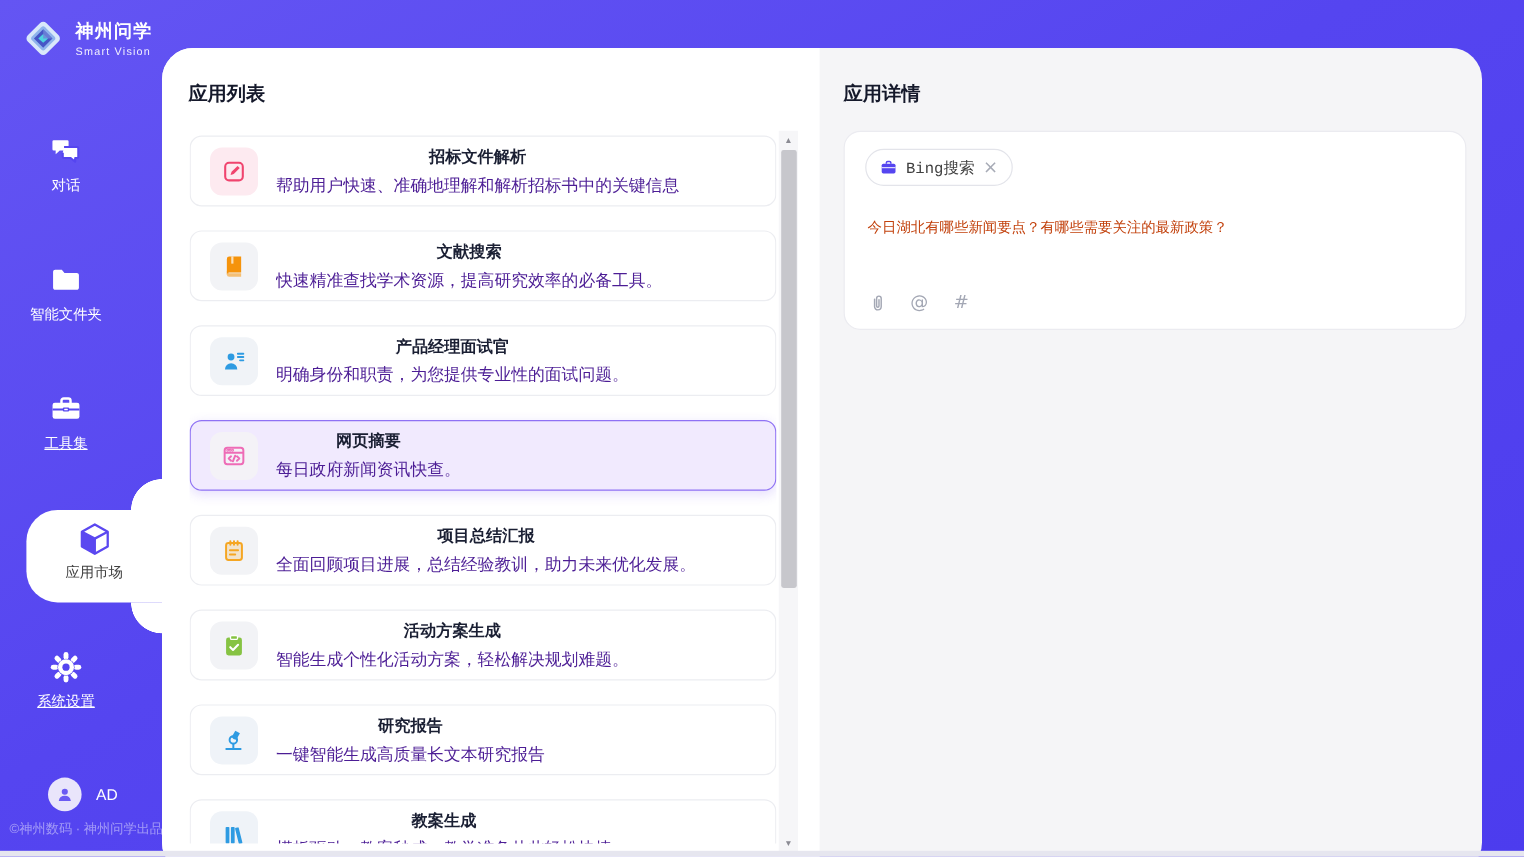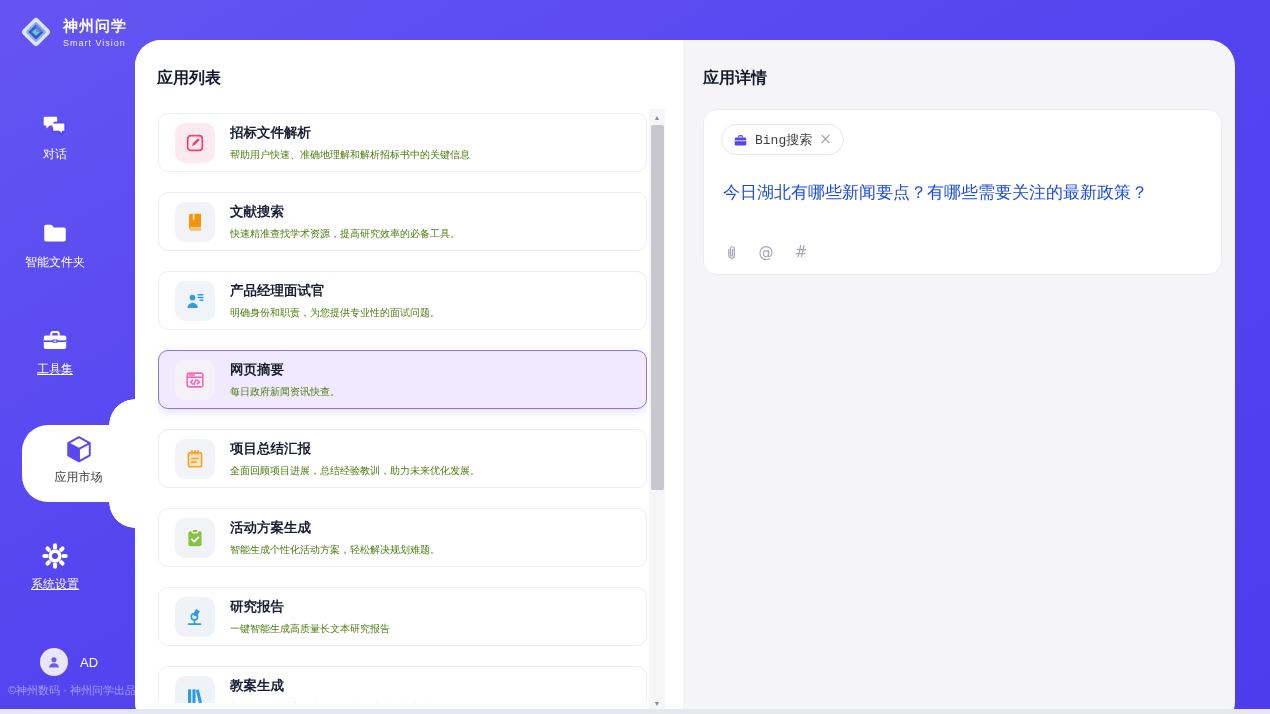--- a/index.html
+++ b/index.html
@@ -29,48 +29,48 @@
             display:flex; align-items:center; justify-content:center; }
   .user-name { font-size:13px; color:#fff; }
   .side-footer { position:absolute; left:8px; top:683px; font-size:11px; color:rgba(255,255,255,.45); white-space:nowrap; }
 
   
   .shell { position:absolute; left:135px; top:12px; width:1100px; height:688px;
            background:#f5f5f7; border-radius:26px; overflow:hidden;margin-top:28px; }
   .list-panel { position:absolute; left:0; top:0; width:548px; height:688px; background:#fff; }
   .panel-title { position:absolute; left:22px; top:28px; font-size:16px; font-weight:bold; color:#15192b; }
 
-  .cards-viewport { position:absolute; left:23px; top:69px; width:489px; height:594px; overflow:hidden; }
+  .cards-viewport { position:absolute; left:23px; top:69px; width:489px; height:594px; overflow:hidden;text-align:center; }
   .cards { position:absolute; top:4px; left:0; width:489px; }
   .card { position:relative; width:489px; height:59px; margin-bottom:20px; background:#fff;
           border:1px solid #ecedf1; border-radius:10px; display:flex; align-items:center; cursor:pointer; }
   .card.selected { background:#f1eafe; border:1.5px solid #8f72f4; box-shadow:0 3px 10px rgba(120,84,244,.18); }
   .card-icon { width:40px; height:40px; border-radius:10px; margin-left:16px; flex:0 0 40px;
                display:flex; align-items:center; justify-content:center; }
   .card-text { margin-left:15px; overflow:hidden; }
   .card-title { font-size:13.5px; font-weight:bold; color:#1a1f33; }
-  .card-desc { font-size:10px; color:#4d7c0f; margin-top:6px; white-space:nowrap; }
+  .card-desc { font-size:14px; color:#4c1d95; margin-top:6px; white-space:nowrap; }
 
   
   .sb { position:absolute; left:514px; top:69px; width:16px; height:602px; background:#f6f6f8; }
   .sb-btn { position:absolute; left:0; width:16px; height:16px; color:#8b8b93; font-size:7px;
             display:flex; align-items:center; justify-content:center; cursor:pointer; }
   .sb-btn.up { top:0; } .sb-btn.down { bottom:0; }
   .sb-thumb { position:absolute; left:1.5px; top:16px; width:13px; height:365px; background:#c7c7cc; border-radius:2px; cursor:pointer; }
 
   
   .detail-panel { position:absolute; left:548px; top:0; width:552px; height:688px; }
   .detail-title { position:absolute; left:20px; top:28px; font-size:16px; font-weight:bold; color:#15192b; }
   .composer { position:absolute; left:20px; top:69px; width:519px; height:166px; background:#fff;
               border:1px solid #ebebf0; border-radius:14px; }
   .tool-tag { position:absolute; left:17px; top:14px; height:31px; padding:0 11px; border:1px solid #e3e4ea;
               border-radius:17px; background:#fff; display:flex; align-items:center; gap:7px; cursor:pointer; }
   .tool-tag .tlabel { font-size:13px; color:#404040;font-family:Liberation Mono, monospace; }
   .tool-tag .tclose { color:#a7abb6; font-size:14px; line-height:1; cursor:pointer; }
-  .query { position:absolute; left:19px; top:70px; width:470px; font-size:17px; color:#1d4ed8; line-height:1.5; cursor:text; }
+  .query { position:absolute; left:19px; top:70px; width:470px; font-size:12px; color:#c2410c; line-height:1.5; cursor:text; }
   .composer-icons { position:absolute; left:17px; bottom:12px; display:flex; align-items:center; gap:15px; color:#a3a7b4; }
   .cicon { width:20px; height:20px; display:flex; align-items:center; justify-content:center; cursor:pointer; }
   .txtic { font-size:15px; font-family:"DejaVu Sans",sans-serif; }
 
   .bottom-strip { position:absolute; left:0; bottom:0; width:1270px; height:5px; background:#e6e6ef; }
   svg { display:inline-block; vertical-align:middle; }
 </style>
 </head>
 <body>
 

